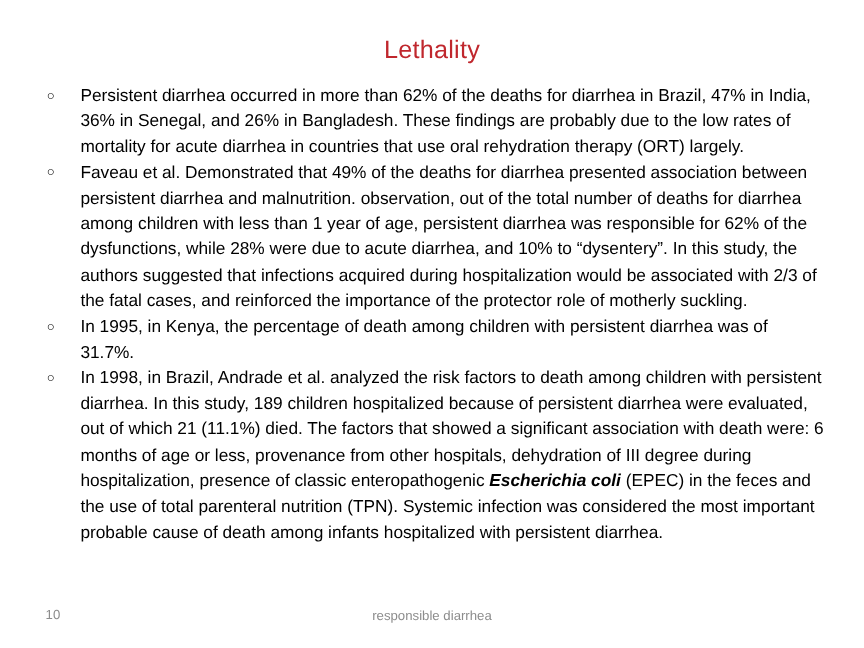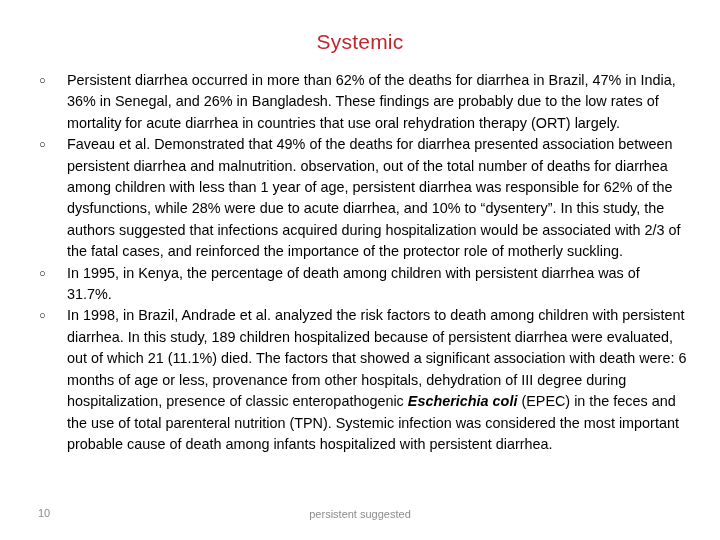--- a/index.html
+++ b/index.html
@@ -90,21 +90,21 @@
     font-size: 11px;
     color: #8c8c8c;
     line-height: 14px;
   }
 </style>
 </head>
 <body>
 
 <div class="slide">
 
-  <div class="slide-title">Systemic</div>
+  <div class="slide-title">Lethality</div>
 
   <div class="body-block">
     <ul class="bullets">
 
       <li>
         <span class="bullet-marker">○</span>
         <span class="bullet-text"><span>Persistent diarrhea occurred in more than 62% of the deaths for diarrhea in Brazil, 47% in India, 36% in Senegal, and 26% in Bangladesh. These findings are probably due to the low rates of mortality for acute diarrhea in countries that use oral rehydration therapy (ORT) largely.</span><span class="it"></span><span></span></span>
       </li>
 
       <li>
@@ -120,15 +120,15 @@
       <li>
         <span class="bullet-marker">○</span>
         <span class="bullet-text"><span>In 1998, in Brazil, Andrade et al. analyzed the risk factors to death among children with persistent diarrhea. In this study, 189 children hospitalized because of persistent diarrhea were evaluated, out of which 21 (11.1%) died. The factors that showed a significant association with death were: 6 months of age or less, provenance from other hospitals, dehydration of III degree during hospitalization, presence of classic enteropathogenic </span><span class="it">Escherichia coli</span><span> (EPEC) in the feces and the use of total parenteral nutrition (TPN). Systemic infection was considered the most important probable cause of death among infants hospitalized with persistent diarrhea.</span></span>
       </li>
 
     </ul>
   </div>
 
   <div class="footer-page">10</div>
 
-  <div class="footer-center">persistent suggested</div>
+  <div class="footer-center">responsible diarrhea</div>
 
 </div>
 
 </body></html>

